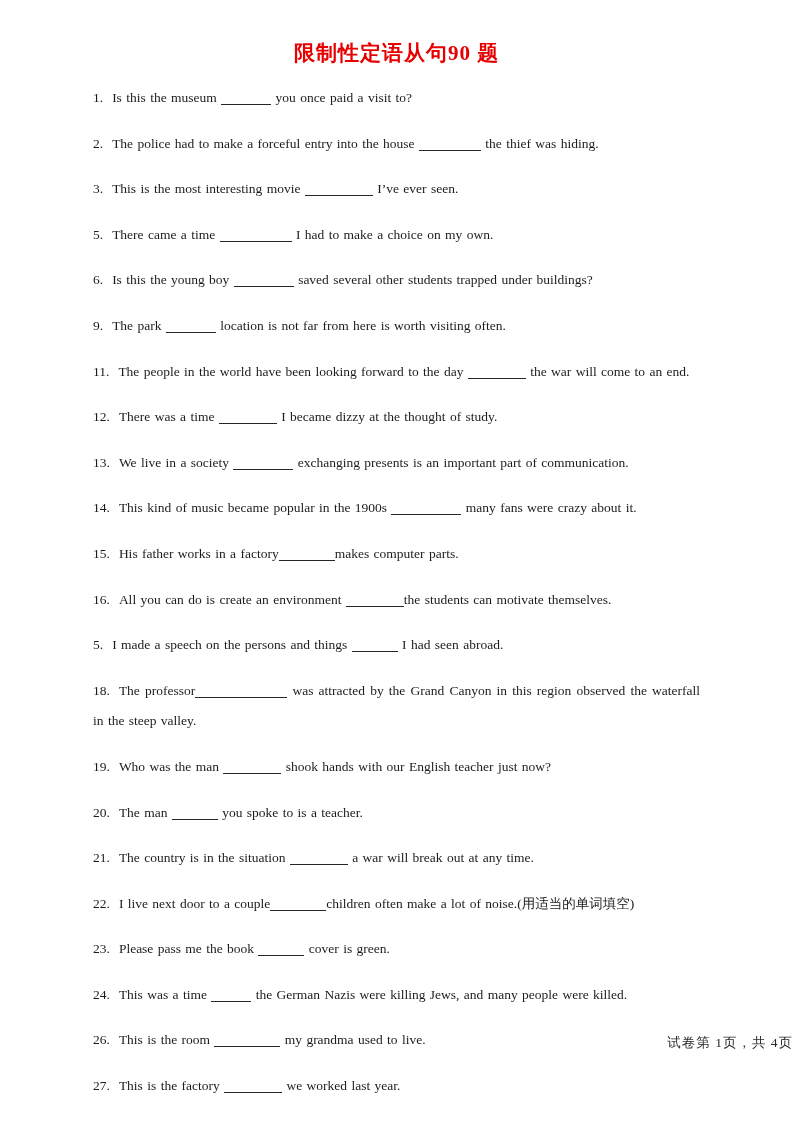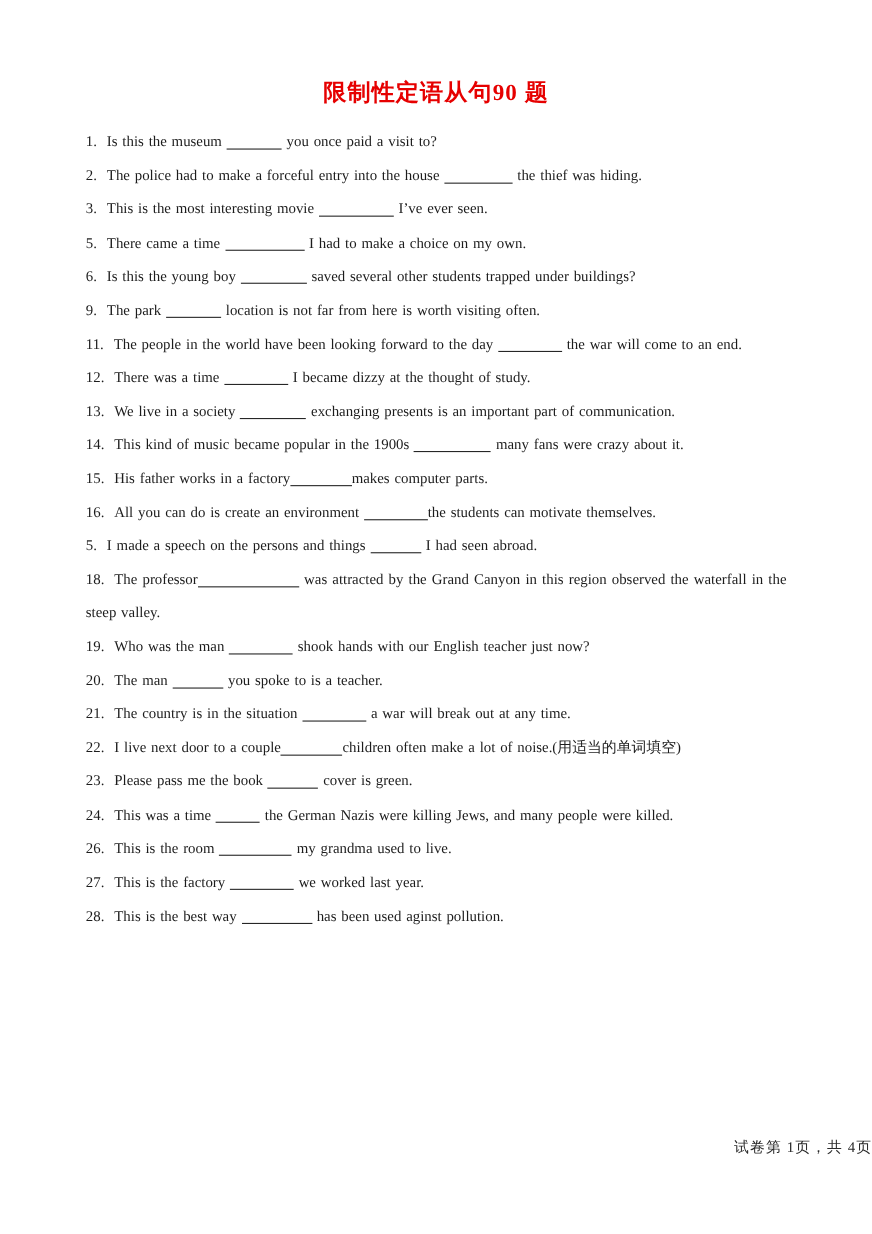--- a/index.html
+++ b/index.html
@@ -14,32 +14,32 @@
     font-size: 13.5px;
     color: #1c1c1c;
     position: relative;
     overflow: hidden;
   }
   .page {
     position: relative;
     width: 793px;
     height: 1122px;
     box-sizing: border-box;
-    padding: 70px 78px 0 78px;
+    padding: 39px 78px 0 78px;
   }
   .title {
     margin: 0 0 16px 0;
     text-align: center;
     font-size: 21px;
     font-weight: bold;
     letter-spacing: 1px;
     font-family: "Liberation Serif", "DejaVu Serif", serif;
   }
   .question-list p.item {
-    margin: 0;
+    margin: 15px;
     line-height: 30.6px;
     word-spacing: 1px;
     text-align: justify;
   }
   .num {
     margin-right: 9px;
   }
   .blank {
     display: inline-block;
     height: 0;

